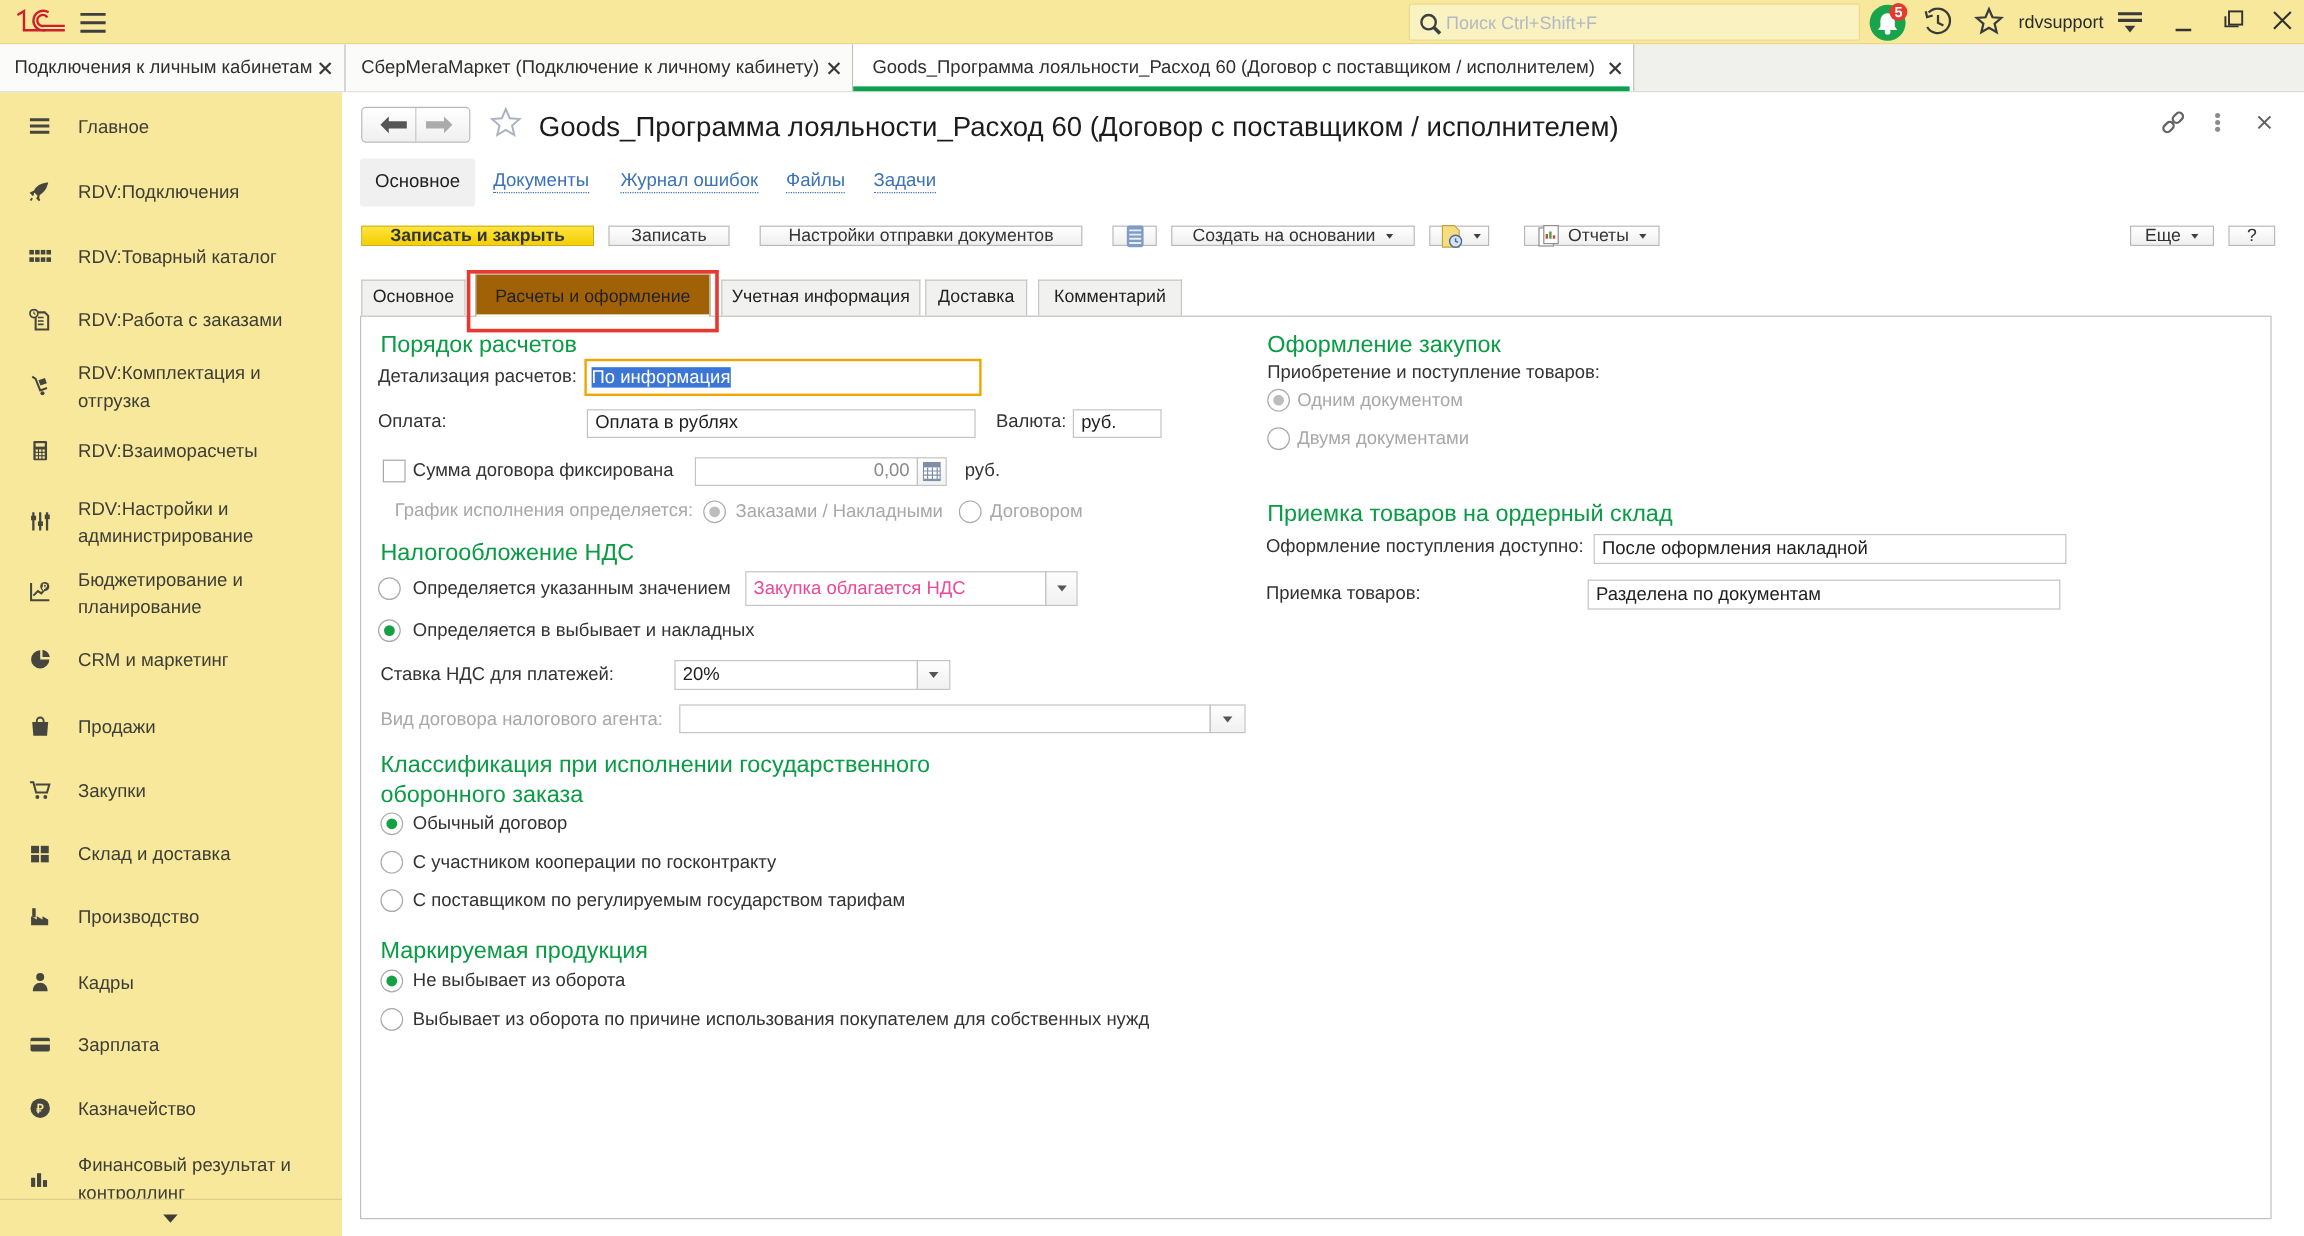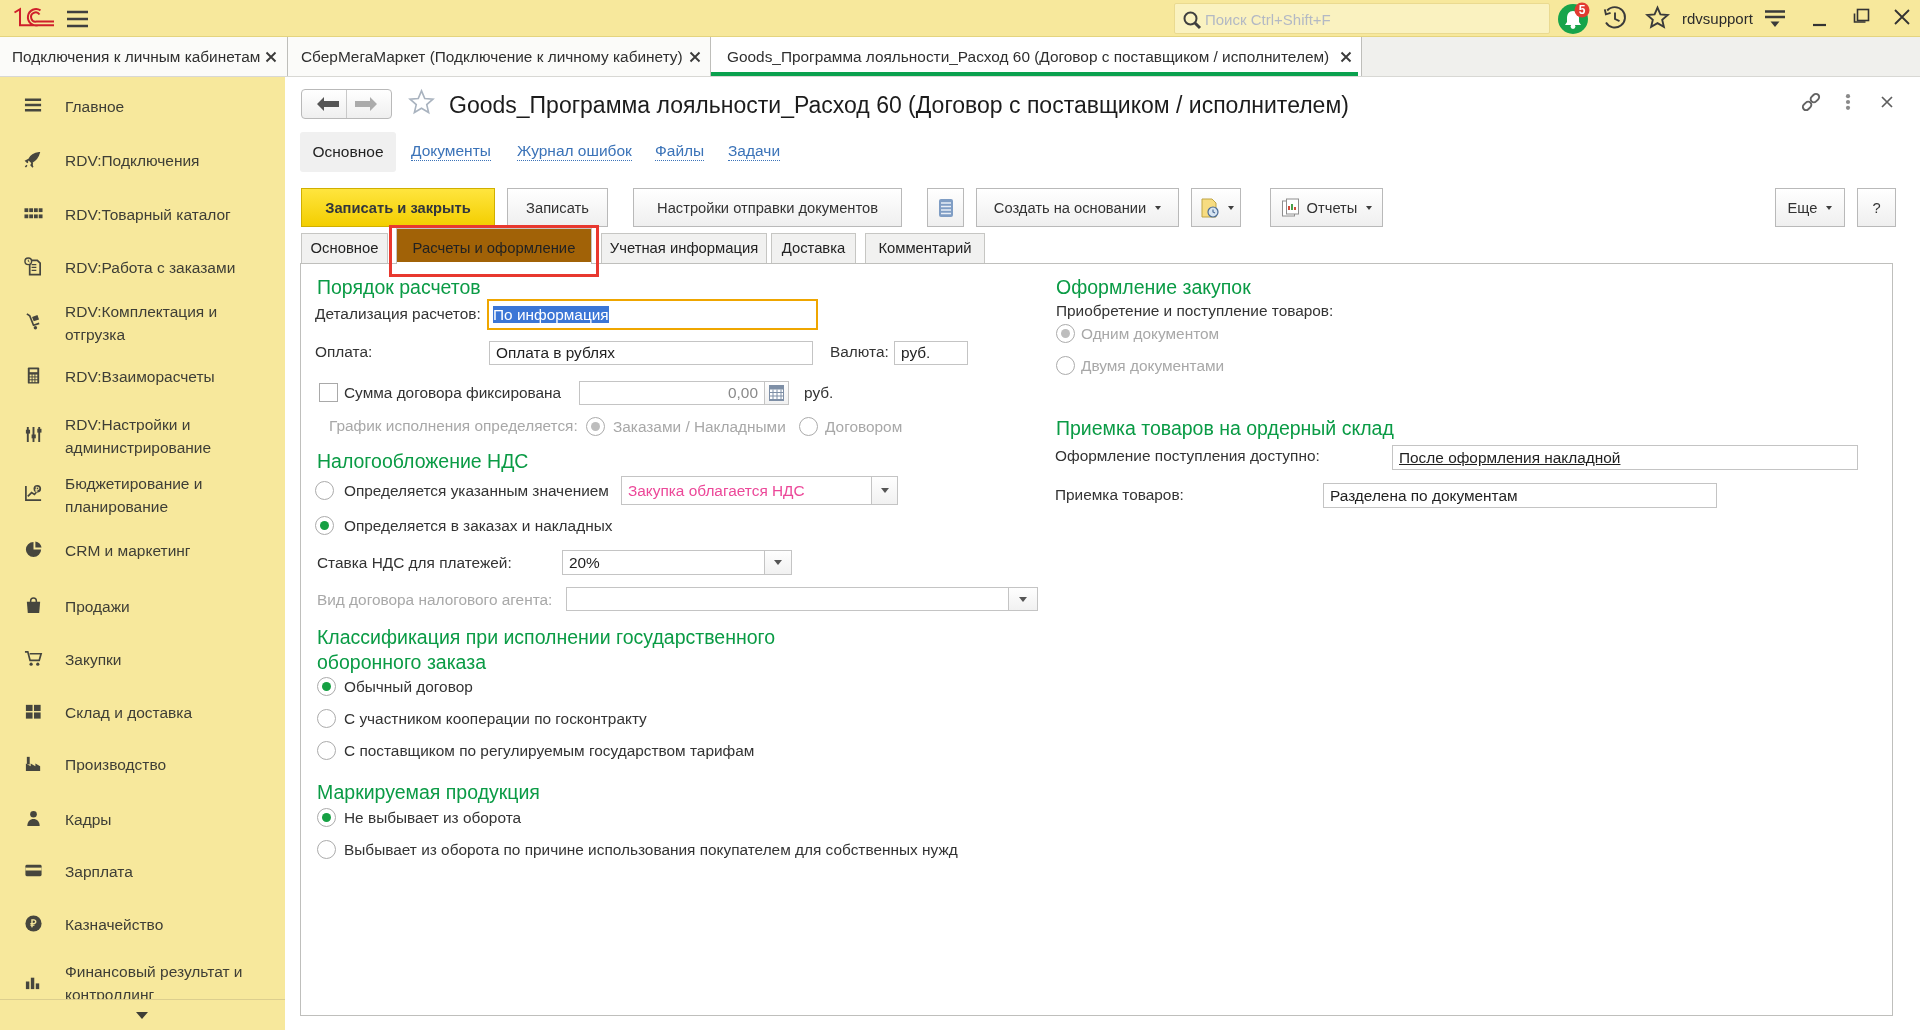--- a/index.html
+++ b/index.html
@@ -21,21 +21,21 @@
 .sbtext{position:absolute;left:65px;font-size:15.5px;color:#3E3E36;line-height:23px}
 #sbfoot{position:absolute;left:0;top:922px;width:285px;height:31px;border-top:1px solid #DACB8B}
 
 #content{position:absolute;left:285px;top:77px;width:1635px;height:953px;background:#fff}
 .btn{position:absolute;border:1px solid #B9B9B9;border-radius:4px;background:linear-gradient(#FFFFFF,#EFEFEF);font-size:16px;color:#333;text-align:center}
 #btnback{left:16px;top:12px;width:91px;height:30px}
 #title{position:absolute;left:164px;top:15px;font-size:23px;color:#1C1C1C;white-space:nowrap}
 .navlink{position:absolute;top:10px;font-size:15.5px;color:#3B73B8;white-space:nowrap;border-bottom:1px dotted #3B73B8}
 #osnovnoe{position:absolute;left:15px;top:55px;width:96px;height:40px;background:#F0F0F0;border-radius:3px;font-size:15.5px;color:#222;line-height:40px;text-align:center}
 
-.cbtn{position:absolute;top:111px;height:39px;border:1px solid #B9B9B9;border-radius:0;background:linear-gradient(#FFFFFF,#EFEFEF);font-size:14.7px;color:#333;display:flex;align-items:center;justify-content:center;white-space:nowrap}
+.cbtn{position:absolute;top:111px;height:17px;border:1px solid #B9B9B9;border-radius:0;background:linear-gradient(#FFFFFF,#EFEFEF);font-size:14.7px;color:#333;display:flex;align-items:center;justify-content:center;white-space:nowrap}
 #btnsave{left:16px;width:194px;background:linear-gradient(#FFE53E,#F3CE00);border-color:#D0AF00;font-weight:bold;color:#32363C}
 .arr{display:inline-block;width:0;height:0;border-left:3.5px solid transparent;border-right:3.5px solid transparent;border-top:4.5px solid #3F3F3F;margin-left:9px}
 
 .ftab{position:absolute;height:30px;top:156px;background:#F1F1F0;border:1px solid #C6C6C3;border-bottom:none;font-size:14.8px;color:#222;line-height:28px;text-align:center}
 #ftabactive{top:151px;height:35px;background:#a16207;z-index:3;border-color:#C6C6C3;line-height:39px}
 #redrect{position:absolute;left:104px;top:148px;width:210px;height:52px;border:3px solid #E8382F;z-index:9}
 
 #panel{position:absolute;left:15px;top:186px;width:1593px;height:753px;border:1px solid #BFBFBC;background:#fff}
 #paneltopmask{position:absolute;left:112px;top:185px;width:194px;height:2px;background:#fff;z-index:4}
 .ghead{position:absolute;font-size:19.5px;color:#0A9B45;white-space:nowrap}
@@ -352,21 +352,21 @@
     <div class="radio dis" style="left:586px;top:417px"></div>
     <div class="flabel fdis" style="left:613px;top:418px">Заказами / Накладными</div>
     <div class="radio " style="left:799px;top:417px"></div>
     <div class="flabel fdis" style="left:825px;top:418px">Договором</div>
     <div class="ghead" style="left:317px;top:450px">Налогообложение НДС</div>
     <div class="radio " style="left:315px;top:481px"></div>
     <div class="flabel" style="left:344px;top:482px">Определяется указанным значением</div>
     <div class="finput" style="left:621px;top:476px;width:251px;height:29px;line-height:27px;padding:0 6px;color:#ec4899">Закупка облагается НДС</div>
     <div class="combobtn" style="left:871px;top:476px;width:27px;height:29px"></div>
     <div class="radio sel" style="left:315px;top:516px"></div>
-    <div class="flabel" style="left:344px;top:517px">Определяется в заказах и накладных</div>
+    <div class="flabel" style="left:344px;top:517px">Определяется в выбывает и накладных</div>
     <div class="flabel" style="left:317px;top:554px">Ставка НДС для платежей:</div>
     <div class="finput" style="left:562px;top:550px;width:203px;height:25px;line-height:23px;padding:0 6px;">20%</div>
     <div class="combobtn" style="left:764px;top:550px;width:28px;height:25px"></div>
     <div class="flabel fdis" style="left:317px;top:591px">Вид договора налогового агента:</div>
     <div class="finput" style="left:566px;top:587px;width:443px;height:24px;line-height:22px;padding:0 6px;"></div>
     <div class="combobtn" style="left:1008px;top:587px;width:30px;height:24px"></div>
     <div class="ghead" style="left:317px;top:626px">Классификация при исполнении государственного</div>
     <div class="ghead" style="left:317px;top:651px">оборонного заказа</div>
     <div class="radio sel" style="left:317px;top:677px"></div>
     <div class="flabel" style="left:344px;top:678px">Обычный договор</div>
@@ -380,16 +380,16 @@
     <div class="radio " style="left:317px;top:840px"></div>
     <div class="flabel" style="left:344px;top:841px">Выбывает из оборота по причине использования покупателем для собственных нужд</div>
     <div class="ghead" style="left:1056px;top:276px">Оформление закупок</div>
     <div class="flabel" style="left:1056px;top:302px">Приобретение и поступление товаров:</div>
     <div class="radio dis" style="left:1056px;top:324px"></div>
     <div class="flabel fdis" style="left:1081px;top:325px">Одним документом</div>
     <div class="radio " style="left:1056px;top:356px"></div>
     <div class="flabel fdis" style="left:1081px;top:357px">Двумя документами</div>
     <div class="ghead" style="left:1056px;top:417px">Приемка товаров на ордерный склад</div>
     <div class="flabel" style="left:1055px;top:447px">Оформление поступления доступно:</div>
-    <div class="finput" style="left:1392px;top:445px;width:466px;height:25px;line-height:23px;padding:0 6px;text-decoration:underline;">После оформления накладной</div>
+    <div class="finput" style="left:1328px;top:445px;width:394px;height:25px;line-height:23px;padding:0 6px;">После оформления накладной</div>
     <div class="flabel" style="left:1055px;top:486px">Приемка товаров:</div>
     <div class="finput" style="left:1323px;top:483px;width:394px;height:25px;line-height:23px;padding:0 6px;">Разделена по документам</div>
   </div>
 
 </body></html>

